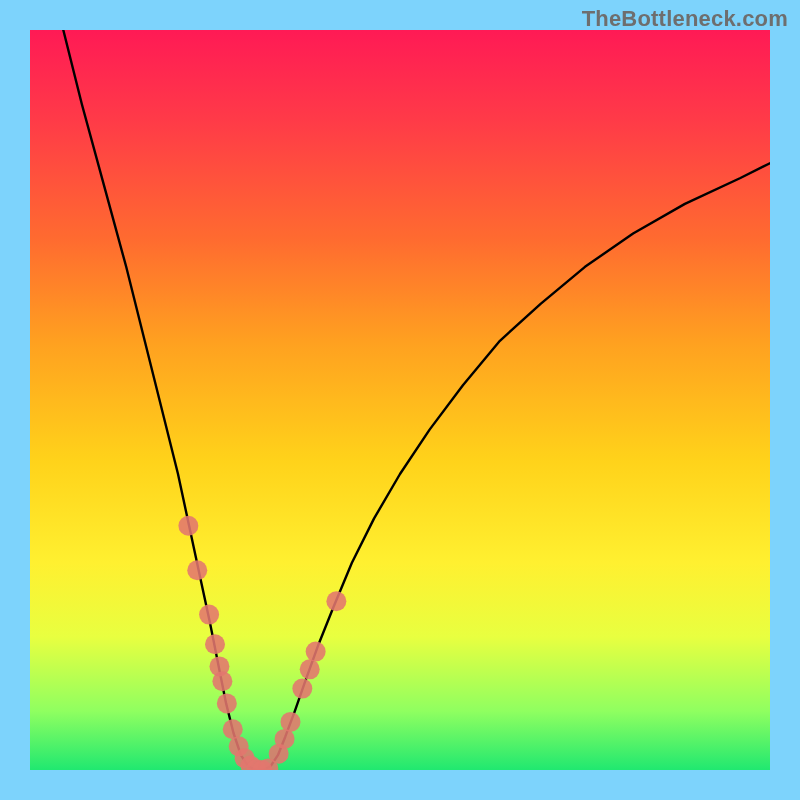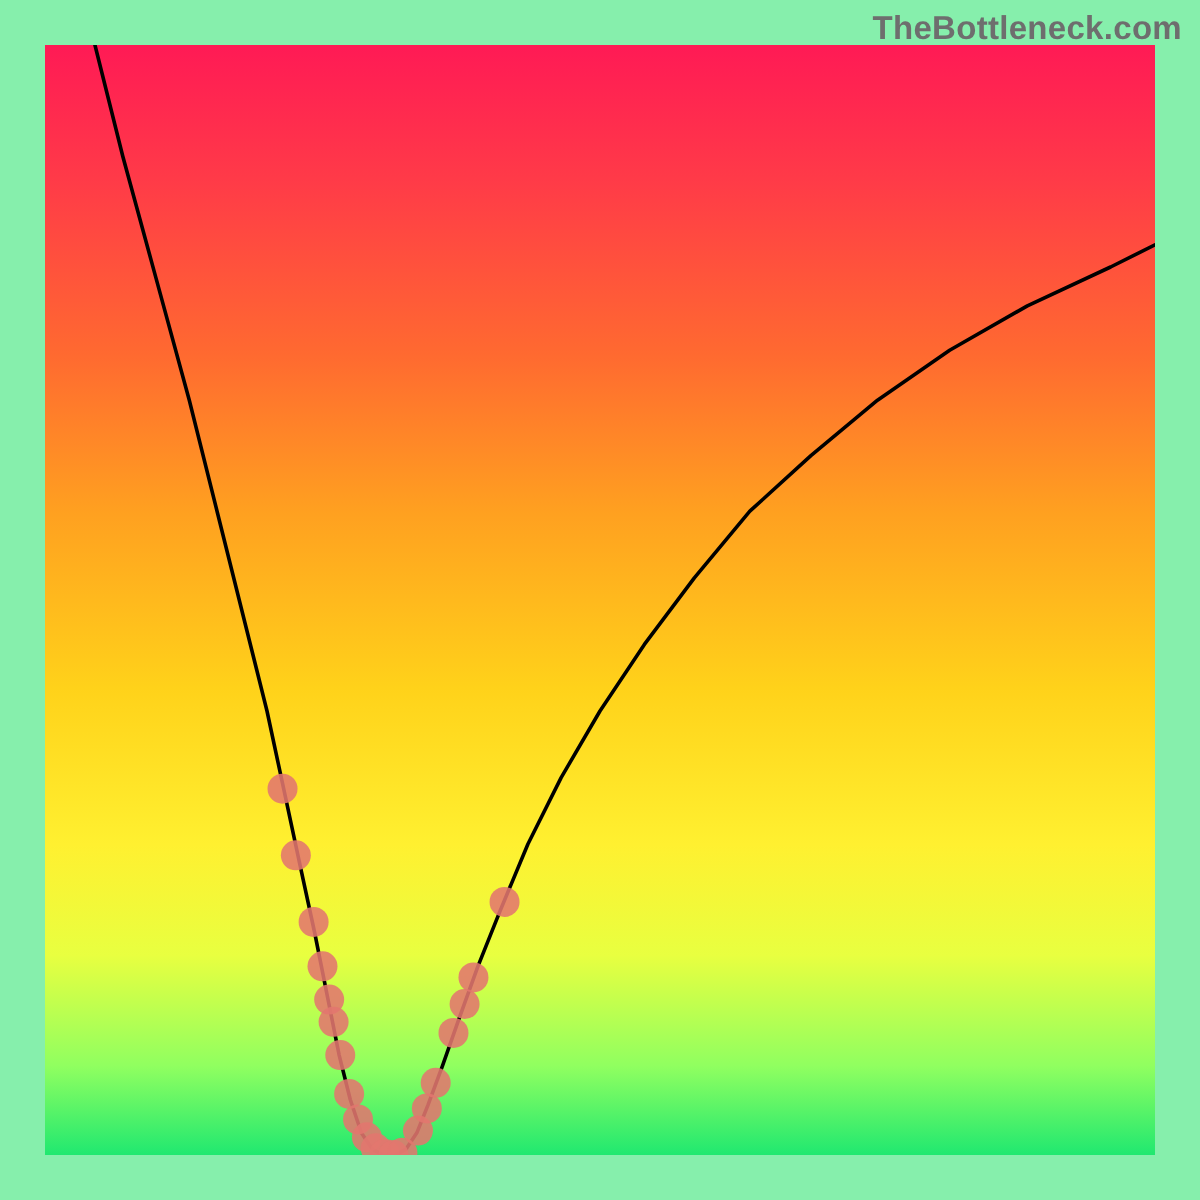--- a/index.html
+++ b/index.html
@@ -1,20 +1,20 @@
 <!DOCTYPE html>
 <html><head>
 <meta charset="utf-8">
 <style>
   * { margin: 0; padding: 0; box-sizing: border-box; }
   html, body { width: 800px; height: 800px; overflow: hidden; }
   .frame {
     width: 800px;
     height: 800px;
-    background: #86efac;
+    background: #7dd3fc;
     position: relative;
   }
   .plot-area {
     position: absolute;
     left: 30px;
     top: 30px;
     width: 740px;
     height: 740px;
     background: linear-gradient(
       to bottom,

